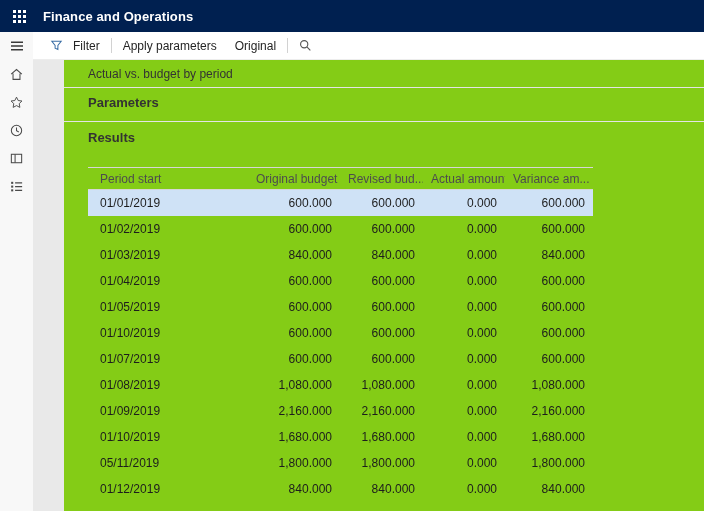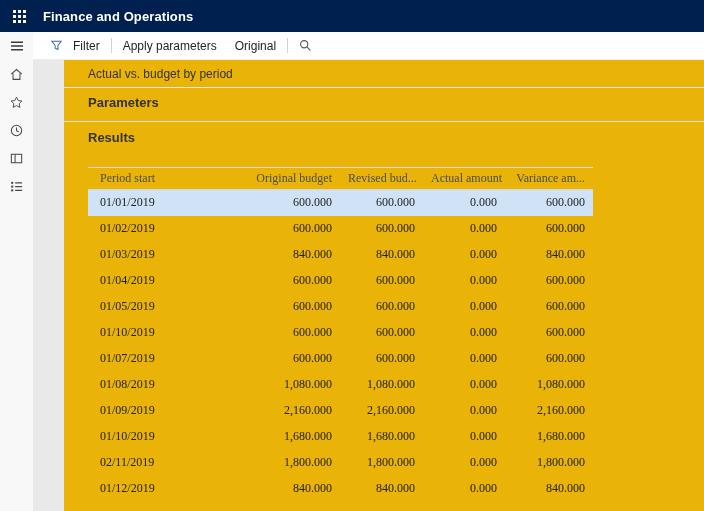--- a/index.html
+++ b/index.html
@@ -38,36 +38,36 @@
   }
   .tb-btn {
     display:flex; align-items:center; gap:10px; border:none; background:none;
     font:inherit; color:inherit; padding:3px 9px; cursor:pointer; white-space:nowrap;
   }
   .tb-divider { width:1px; height:15px; background:#d2d2d2; margin:0 2px; }
 
   
   .content-row { flex:1; display:flex; min-height:0; }
   .nav-strip { width:31px; background:#e9e9e9; flex-shrink:0; }
-  .main { flex:1; background:#eab308; min-width:0; }
+  .main { flex:1; background:#84cc16; min-width:0; }
 
   .page-title {
     height:28px; display:flex; align-items:center; padding-left:24px;
     font-size:12px; color:#333; border-bottom:1px solid #e4e4e4;
   }
   .section-head {
     height:34px; display:flex; align-items:flex-end; padding:0 0 11px 24px;
     font-size:13px; font-weight:bold; color:#333; cursor:pointer;
   }
   .section-head.bordered { border-bottom:1px solid #e4e4e4; }
 
   
   .results-table {
     margin:11px 0 0 24px; border-collapse:collapse; table-layout:fixed;
-    width:505px; font-size:12px;font-family:Liberation Serif, serif;
+    width:505px; font-size:12px;
   }
   .results-table thead th {
     border-top:1px solid #d6d6d6; border-bottom:1px solid #d6d6d6;
     font-weight:normal; color:#4d4d4d; height:22px; text-align:right;
     padding:0 8px; white-space:nowrap; overflow:hidden; cursor:pointer;
   }
   .results-table thead th:first-child { text-align:left; padding-left:12px; }
   .results-table tbody td {
     height:26px; text-align:right; padding:0 8px; color:#1d1d1d;
     white-space:nowrap; cursor:default;
@@ -271,21 +271,21 @@
                 <td>2,160.000</td>
               </tr>
               <tr>
                 <td>01/10/2019</td>
                 <td>1,680.000</td>
                 <td>1,680.000</td>
                 <td>0.000</td>
                 <td>1,680.000</td>
               </tr>
               <tr>
-                <td>02/11/2019</td>
+                <td>05/11/2019</td>
                 <td>1,800.000</td>
                 <td>1,800.000</td>
                 <td>0.000</td>
                 <td>1,800.000</td>
               </tr>
               <tr>
                 <td>01/12/2019</td>
                 <td>840.000</td>
                 <td>840.000</td>
                 <td>0.000</td>

